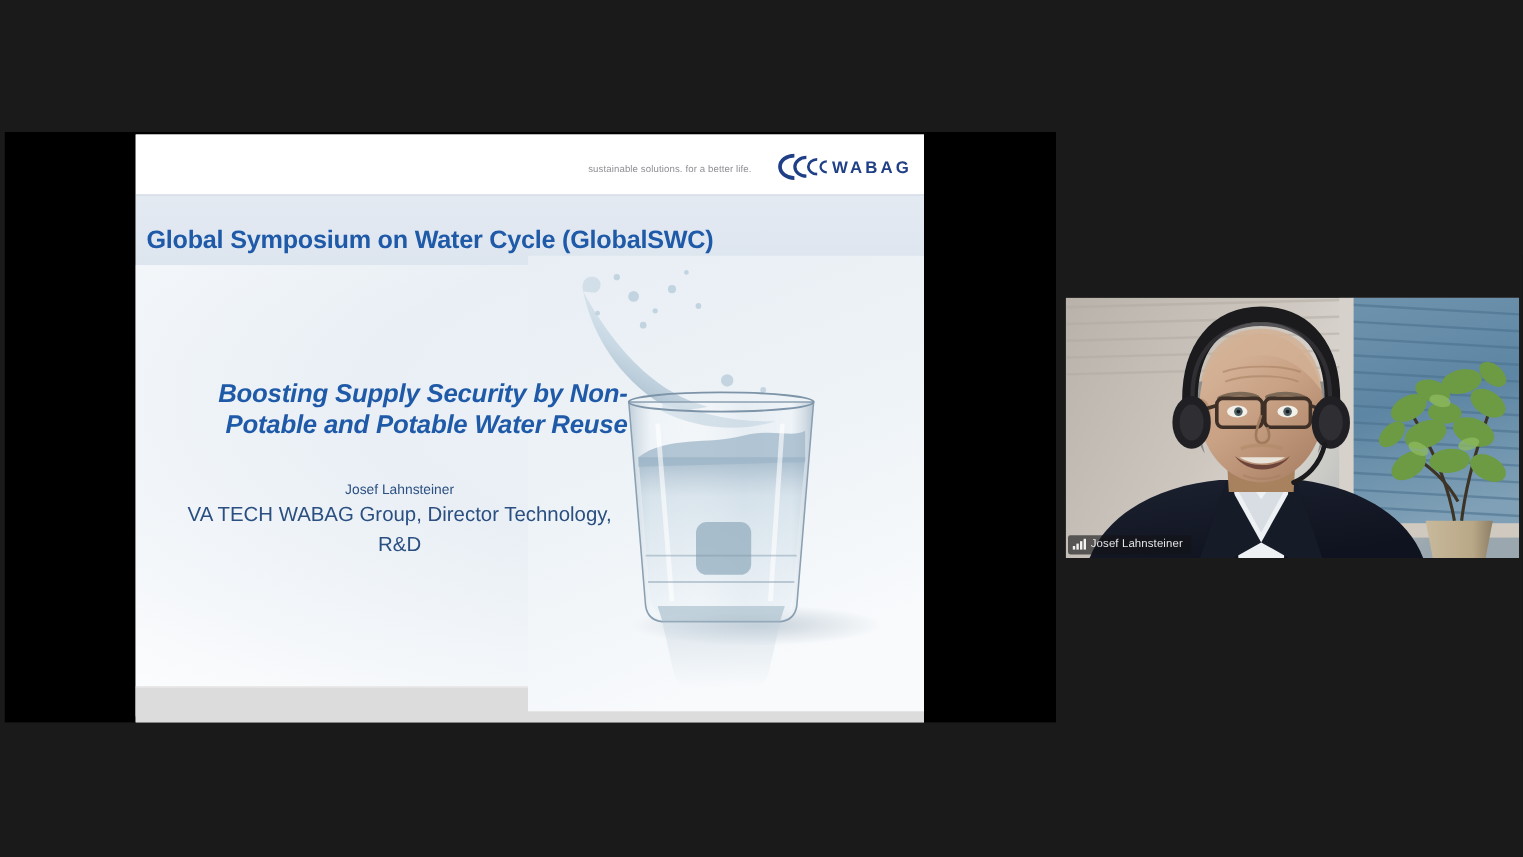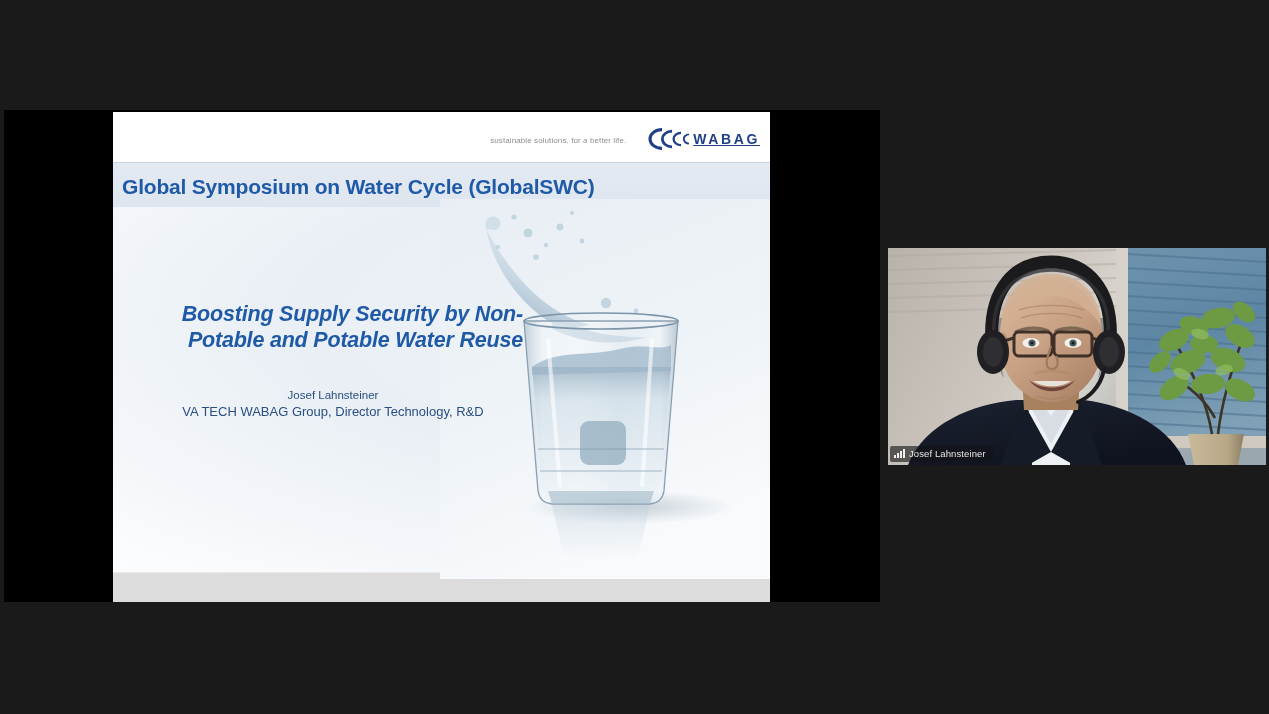--- a/index.html
+++ b/index.html
@@ -33,28 +33,28 @@
     padding-left:20px;
   }
   .tagline {
     font-size:8px; color:#8e8e95; letter-spacing:.1px;
     white-space:nowrap; margin-right:8px; margin-top:6px;
   }
   .logo-wrap { display:flex; align-items:center; margin-top:4px; }
   .logo-mark { display:block; }
   .logo-text {
     font-size:14px; font-weight:bold; color:#1f3f87;
-    letter-spacing:2.6px; margin-left:1px;text-decoration:underline;
+    letter-spacing:2.6px; margin-left:1px;
   }
 
   .title-band {
     position:relative;
     background:linear-gradient(180deg,#e4eaf2 0%,#dde5ef 100%);
     border-top:1px solid #c9d3e0;
-    padding:12px 0 8px 9px;
+    padding:26px 0 8px 9px;
   }
   .title-main {
     font-size:21px; font-weight:bold; color:#1f5aa8;
     letter-spacing:-.2px; line-height:1.12; white-space:nowrap;
   }
   .title-sub {
     font-size:14.5px; font-weight:bold; color:#1f5aa8;
     letter-spacing:-.1px; line-height:1.3; white-space:nowrap; margin-top:1px;
   }
   .title-sub sup { font-size:9px; vertical-align:super; }
@@ -69,21 +69,21 @@
     position:absolute; left:30px; top:94px; width:380px;
     font-size:21.5px; font-weight:bold; font-style:italic;
     color:#1f5aa8; line-height:1.22; text-align:right;
     letter-spacing:-.2px; z-index:3;
   }
   .presenter {
     position:absolute; left:30px; top:180px; width:380px;
     text-align:center; z-index:3;
   }
   .presenter-name { font-size:11.5px; color:#2a4f80; line-height:1.45; }
-  .presenter-role { font-size:13px; color:#2a4f80; line-height:1.45; }
+  .presenter-role { font-size:17px; color:#2a4f80; line-height:1.45; }
 
   .glass-photo {
     position:absolute; right:0px; top:-8px;
     width:330px; height:380px; z-index:2;
   }
   .slide-footer {
     position:absolute; left:0; bottom:0; width:100%; height:30px;
     background:#dddcdc; border-top:1px solid #eceaea;
   }
 

